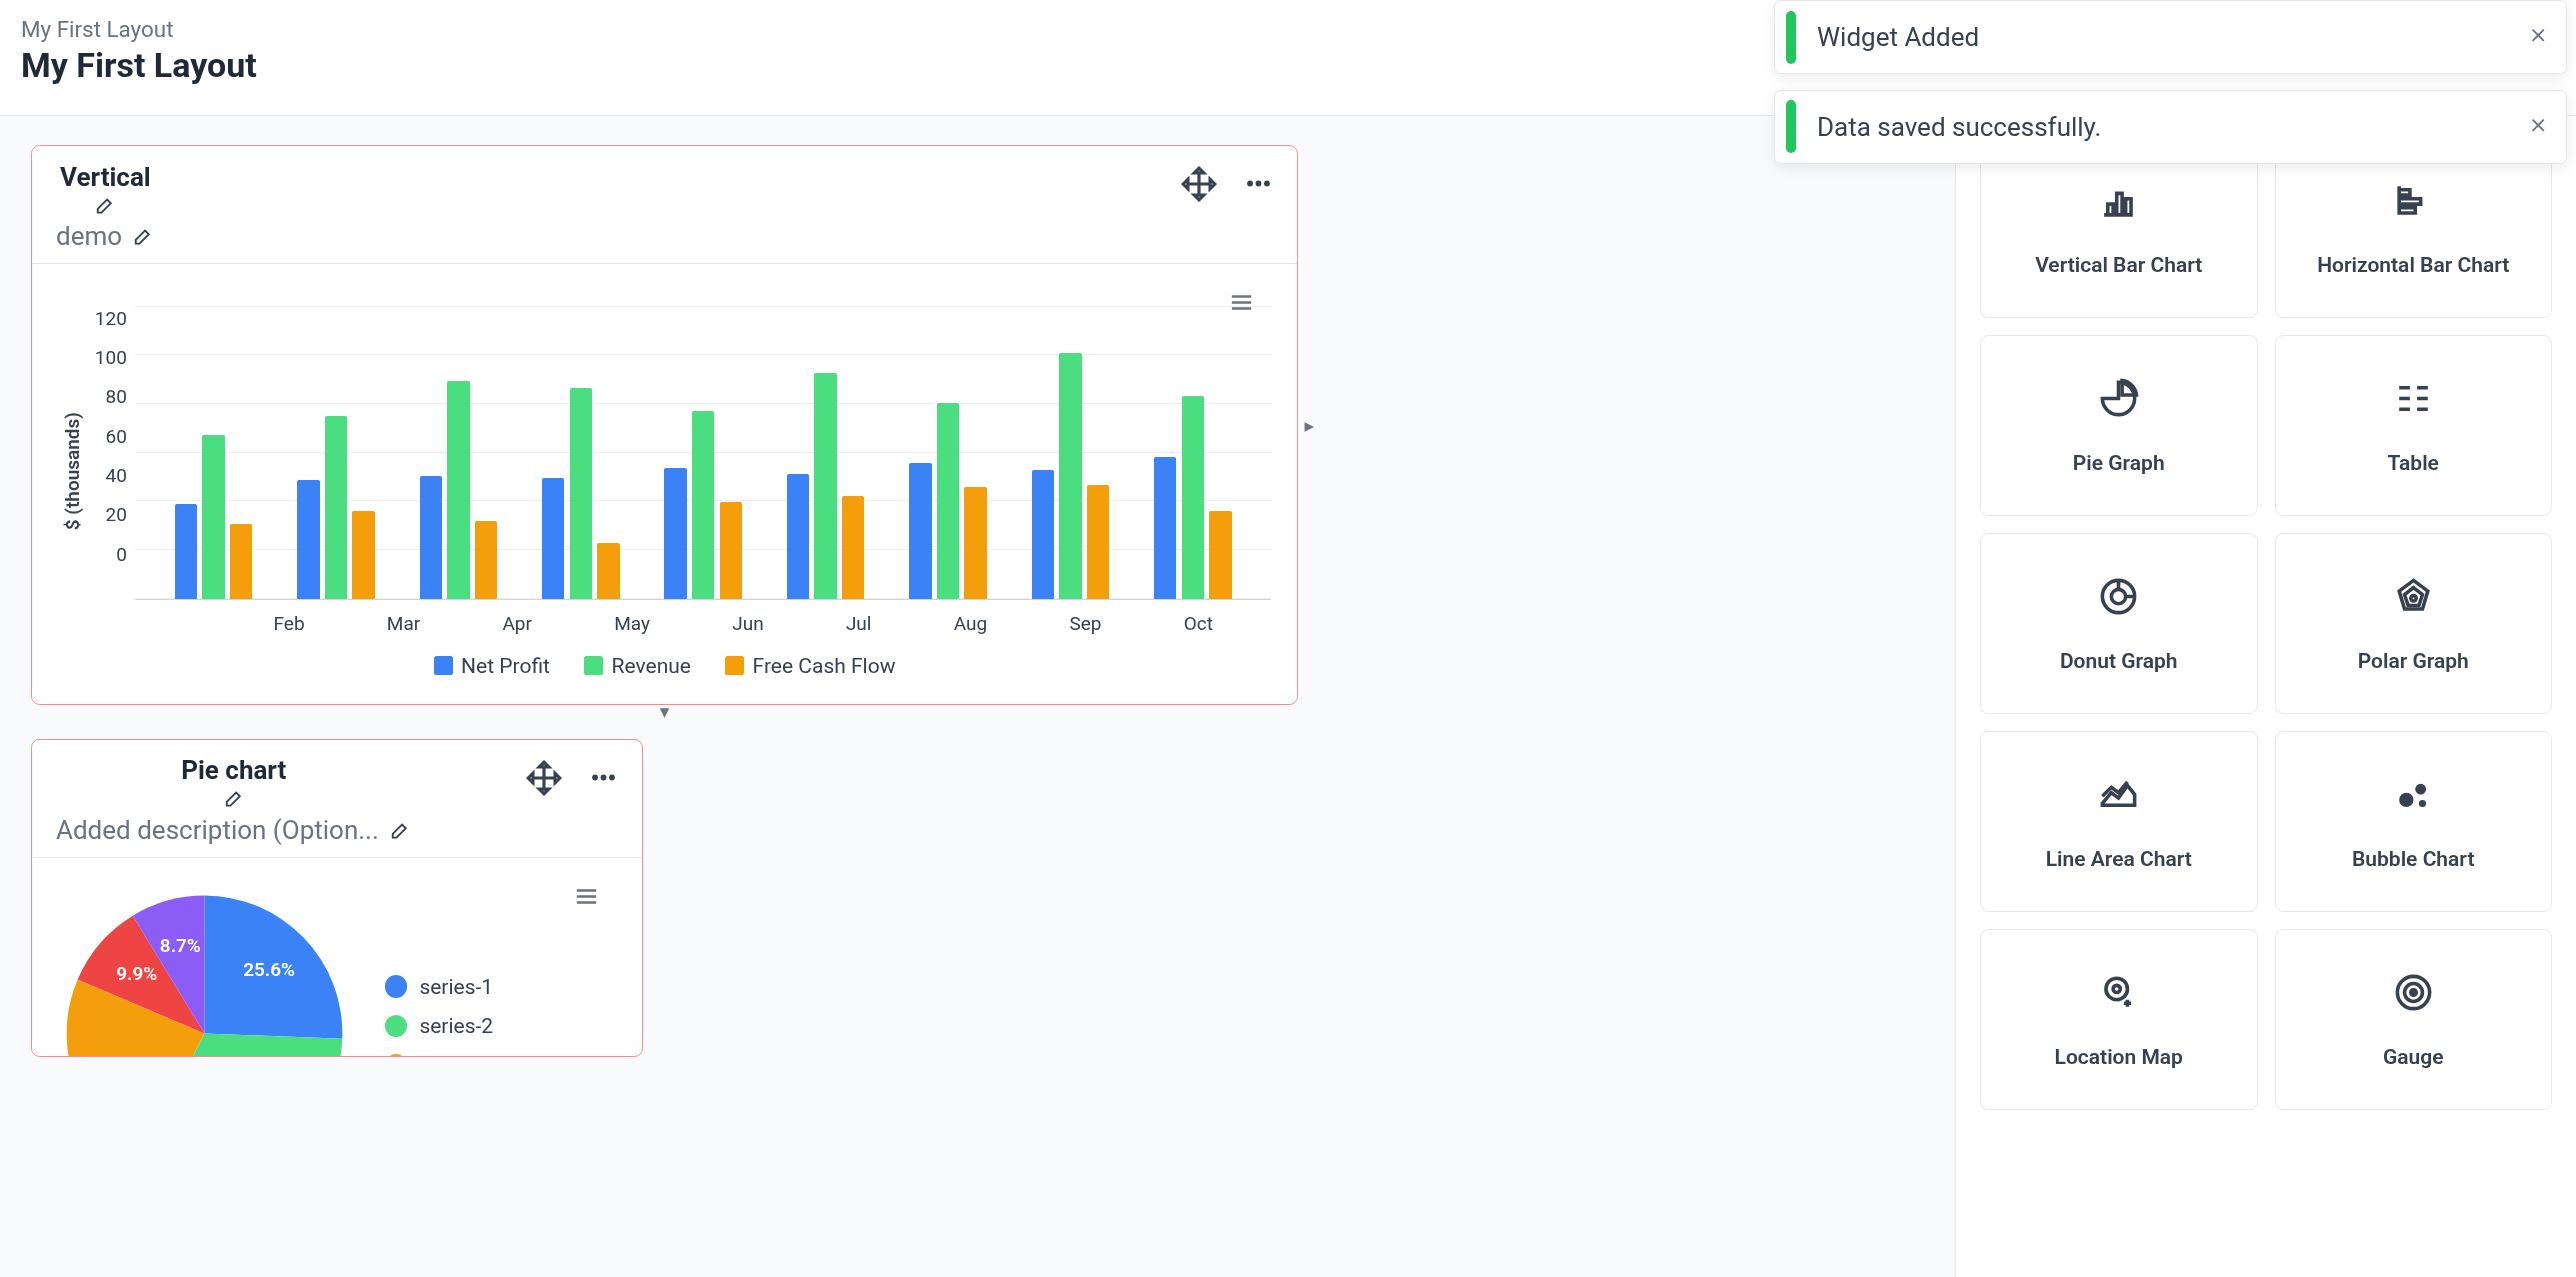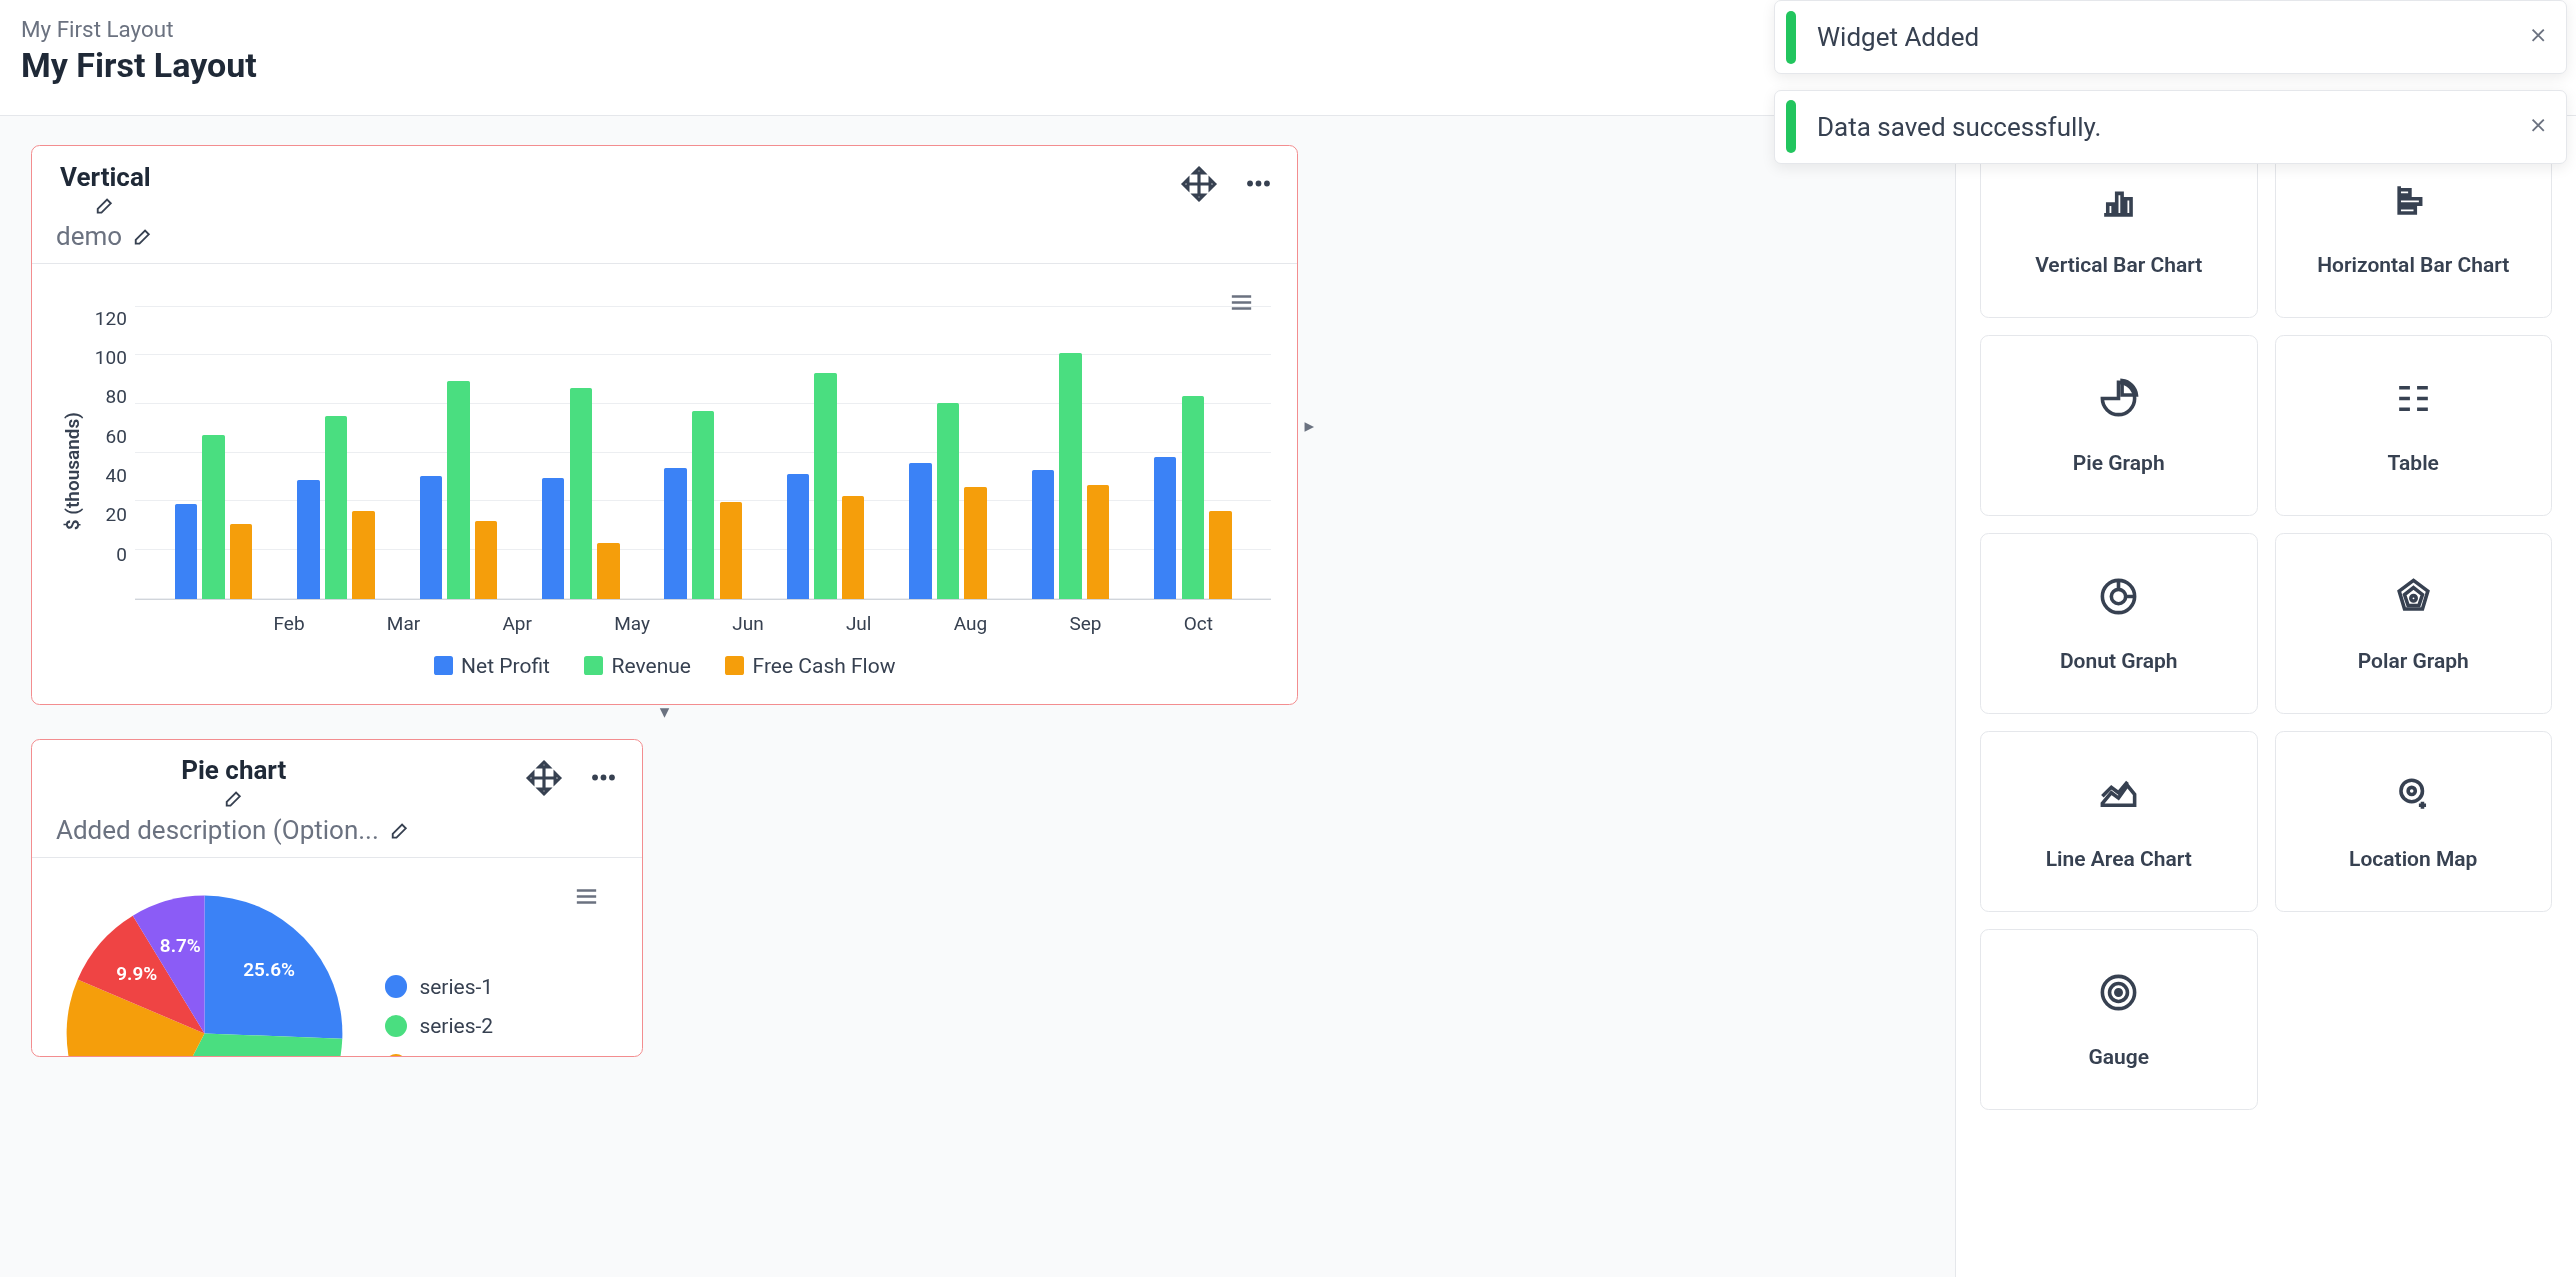--- a/index.html
+++ b/index.html
@@ -496,20 +496,28 @@
           <span class="tool-label">Polar Graph</span>
         </div>
         <div class="tool-card">
           <span class="tool-icon"><svg class="icon-xl" viewBox="0 0 24 24" fill="none" stroke="currentColor" stroke-width="2">
               <path d="M3 17l5-6 4 3 5-7 4 5v6H3z"></path>
               <path d="M3 13l5-5 4 3 5-6"></path>
             </svg></span>
           <span class="tool-label">Line Area Chart</span>
         </div>
         <div class="tool-card">
+          <span class="tool-icon"><svg class="icon-xl" viewBox="0 0 24 24" fill="currentColor">
+              <circle cx="8" cy="15" r="4"></circle>
+              <circle cx="16" cy="9" r="3"></circle>
+              <circle cx="17" cy="17" r="2"></circle>
+            </svg></span>
+          <span class="tool-label">Bubble Chart</span>
+        </div>
+        <div class="tool-card">
           <span class="tool-icon"><svg class="icon-xl" viewBox="0 0 24 24" fill="none" stroke="currentColor" stroke-width="2">
               <circle cx="11" cy="10" r="6"></circle>
               <circle cx="11" cy="10" r="2"></circle>
               <path d="M17 16v4M15 18h4"></path>
             </svg></span>
           <span class="tool-label">Location Map</span>
         </div>
         <div class="tool-card">
           <span class="tool-icon"><svg class="icon-xl" viewBox="0 0 24 24" fill="none" stroke="currentColor" stroke-width="2">
               <circle cx="12" cy="12" r="9"></circle>

